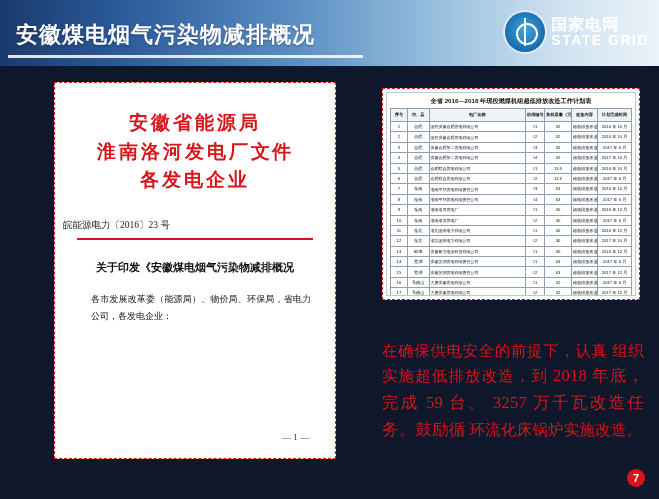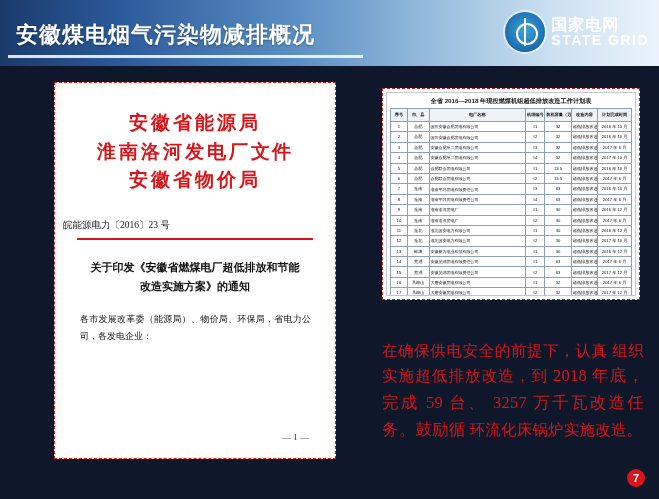--- a/index.html
+++ b/index.html
@@ -161,21 +161,21 @@
   }
   .doc-body {
     margin: 14px 16px 0 16px;
     font-size: 9px;
     line-height: 1.85;
     color: #111;
     text-align: justify;
     font-family: "Liberation Serif", serif;
   }
   .doc-body p {
-    margin: 0 0 7px 1px;
+    margin: 0 0 7px 12px;
   }
   .doc-body p.indent {
     text-indent: 18px;
   }
   .doc-pagenum {
     position: absolute;
     bottom: 10px;
     right: 18px;
     font-size: 9px;
     color: #333;
@@ -297,27 +297,26 @@
         <span class="en">STATE GRID</span>
       </div>
     </div>
   </div>
 
   <div class="doc-card">
     <div class="doc-inner">
       <div class="doc-heading">
         <span class="l1">安徽省能源局</span>
         <span class="l2"><span>淮南洛河发电厂</span><span class="wen">文件</span></span>
-        <span class="l3">安徽省物价局</span>
+        <span class="l3">各发电企业</span>
       </div>
       <div class="doc-num">皖能源电力〔2016〕23 号</div>
       <div class="doc-rule"></div>
       <div class="doc-title">
-        <div>关于印发《安徽省燃煤电厂超低排放和节能</div>
-        <div>改造实施方案》的通知</div>
+        <div>关于印发《安徽煤电烟气污染物减排概况</div>
       </div>
       <div class="doc-body">
         <p>各市发展改革委（能源局）、物价局、环保局，省电力公司，各发电企业：</p>
       </div>
       <div class="doc-pagenum">— 1 —</div>
     </div>
   </div>
 
   <div class="table-card">
     <div class="table-inner">

